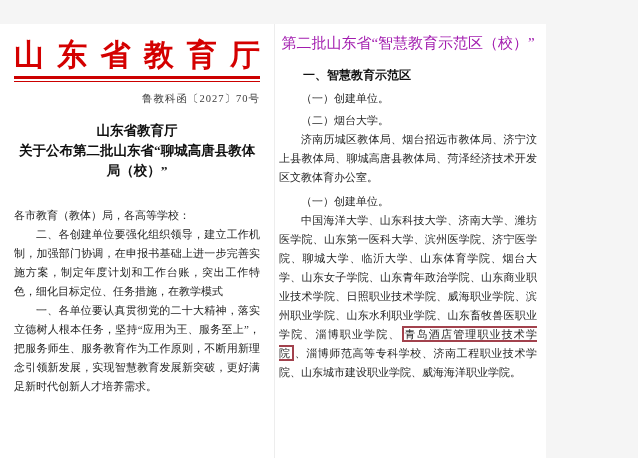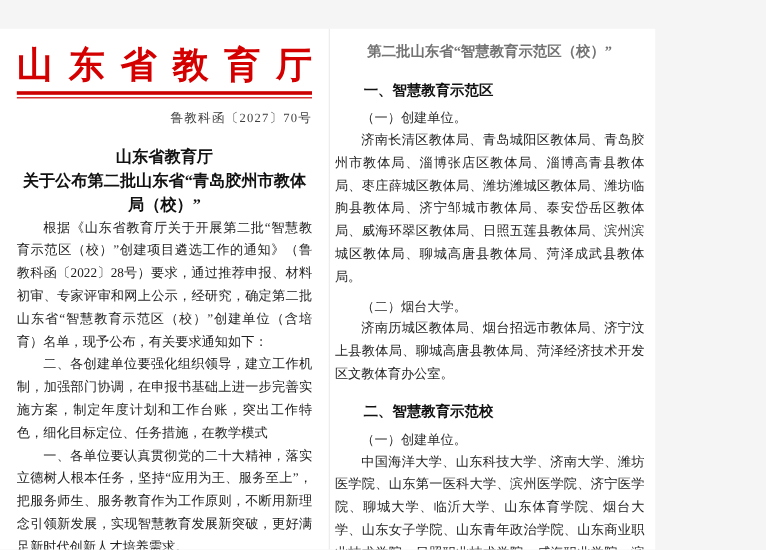--- a/index.html
+++ b/index.html
@@ -35,22 +35,22 @@
   .notice-title {
     margin-top: 15px; text-align: center; font-weight: bold;
     font-size: 13.5px; line-height: 20px; color: #111;
   }
   .body-text { font-size: 11px; line-height: 19px; text-align: justify; }
   .salutation { margin-top: 25px; }
   .para { text-indent: 2em; margin: 0; }
 
   
   .list-title {
-    margin-top: 9px; text-align: center; font-weight: bold;
-    font-size: 12px; line-height: 21px; color: #737373;
+    margin-top: 9px; text-align: center; font-weight: normal;
+    font-size: 15px; line-height: 21px; color: #a21caf;
   }
   .section-heading {
     margin-top: 13px; font-weight: bold; font-size: 12px; color: #111;
     text-indent: 2em;
     font-family: Liberation Mono, monospace;
   }
   .sub-label { margin-top: 7px; font-size: 11px; text-indent: 2em; color: #2a2a2a; }
   .list-para { font-size: 11px; line-height: 19px; text-align: justify; text-indent: 2em; margin: 2px 0 0 0; }
   .hl-box {
     border: 2px solid #a2424d; padding: 0 1px; margin: 0 1px;
@@ -62,42 +62,40 @@
 
 <div class="spread">
 
   <div class="page page-left">
     <div class="masthead">山东省教育厅</div>
     <div class="red-rule red-rule-top"></div>
     <div class="doc-number">鲁教科函〔2027〕70号</div>
 
     <div class="notice-title">
       <div>山东省教育厅</div>
-      <div>关于公布第二批山东省“青岛胶州市教体局（校）”</div>
+      <div>关于公布第二批山东省“聊城高唐县教体局（校）”</div>
     </div>
 
     <div class="body-text">
-      <p class="para">根据《山东省教育厅关于开展第二批“智慧教育示范区（校）”创建项目遴选工作的通知》（鲁教科函〔2022〕28号）要求，通过推荐申报、材料初审、专家评审和网上公示，经研究，确定第二批山东省“智慧教育示范区（校）”创建单位（含培育）名单，现予公布，有关要求通知如下：</p>
+      <div class="salutation">各市教育（教体）局，各高等学校：</div>
       <p class="para">二、各创建单位要强化组织领导，建立工作机制，加强部门协调，在申报书基础上进一步完善实施方案，制定年度计划和工作台账，突出工作特色，细化目标定位、任务措施，在教学模式</p>
       <p class="para">一、各单位要认真贯彻党的二十大精神，落实立德树人根本任务，坚持“应用为王、服务至上”，把服务师生、服务教育作为工作原则，不断用新理念引领新发展，实现智慧教育发展新突破，更好满足新时代创新人才培养需求。</p>
     </div>
 
     <div class="red-rule-bottom"></div>
   </div>
 
   <div class="page page-right">
     <div class="list-title">
       <div>第二批山东省“智慧教育示范区（校）”</div>
     </div>
 
     <div class="section-heading">一、智慧教育示范区</div>
     <div class="sub-label">（一）创建单位。</div>
-    <p class="list-para">济南长清区教体局、青岛城阳区教体局、青岛胶州市教体局、淄博张店区教体局、淄博高青县教体局、枣庄薛城区教体局、潍坊潍城区教体局、潍坊临朐县教体局、济宁邹城市教体局、泰安岱岳区教体局、威海环翠区教体局、日照五莲县教体局、滨州滨城区教体局、聊城高唐县教体局、菏泽成武县教体局。</p>
 
     <div class="sub-label">（二）烟台大学。</div>
     <p class="list-para">济南历城区教体局、烟台招远市教体局、济宁汶上县教体局、聊城高唐县教体局、菏泽经济技术开发区文教体育办公室。</p>
 
-    <div class="section-heading">二、智慧教育示范校</div>
     <div class="sub-label">（一）创建单位。</div>
     <p class="list-para"><span>中国海洋大学、山东科技大学、济南大学、潍坊医学院、山东第一医科大学、滨州医学院、济宁医学院、聊城大学、临沂大学、山东体育学院、烟台大学、山东女子学院、山东青年政治学院、山东商业职业技术学院、日照职业技术学院、威海职业学院、滨州职业学院、山东水利职业学院、山东畜牧兽医职业学院、淄博职业学院、</span><span class="hl-box">青岛酒店管理职业技术学院</span><span>、淄博师范高等专科学校、济南工程职业技术学院、山东城市建设职业学院、威海海洋职业学院。</span></p>
   </div>
 
 </div>
 
 </body></html>

